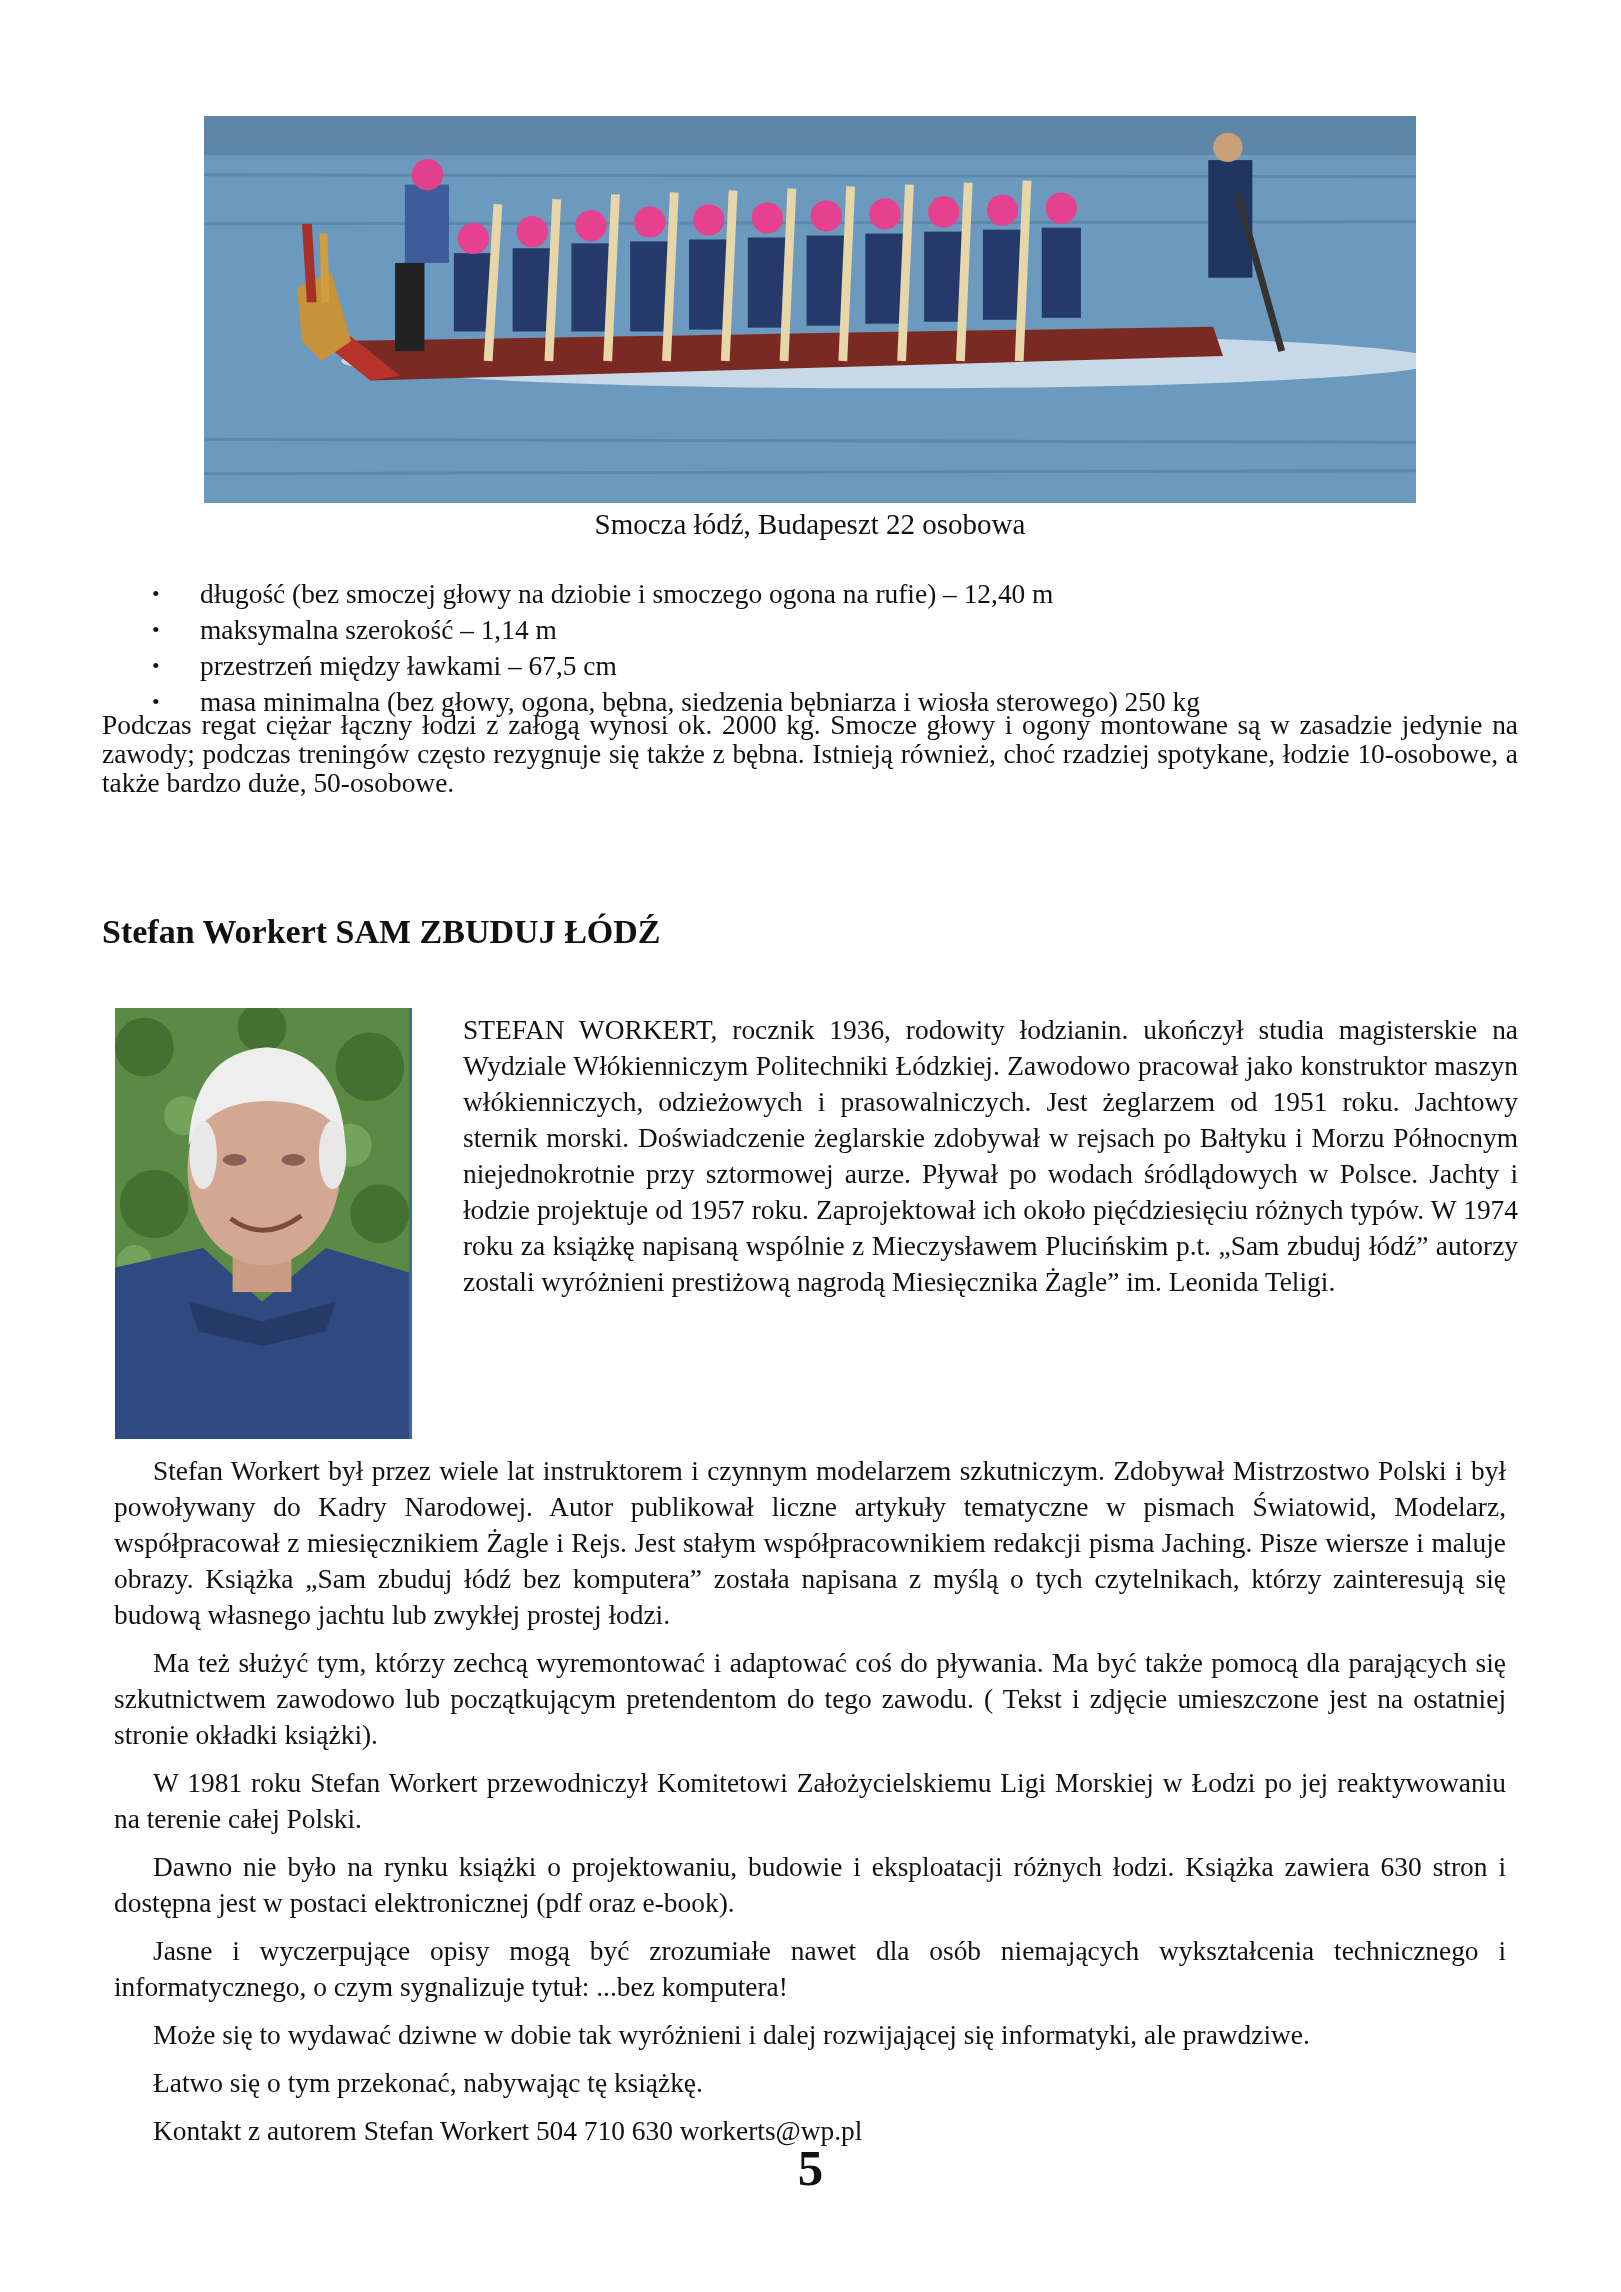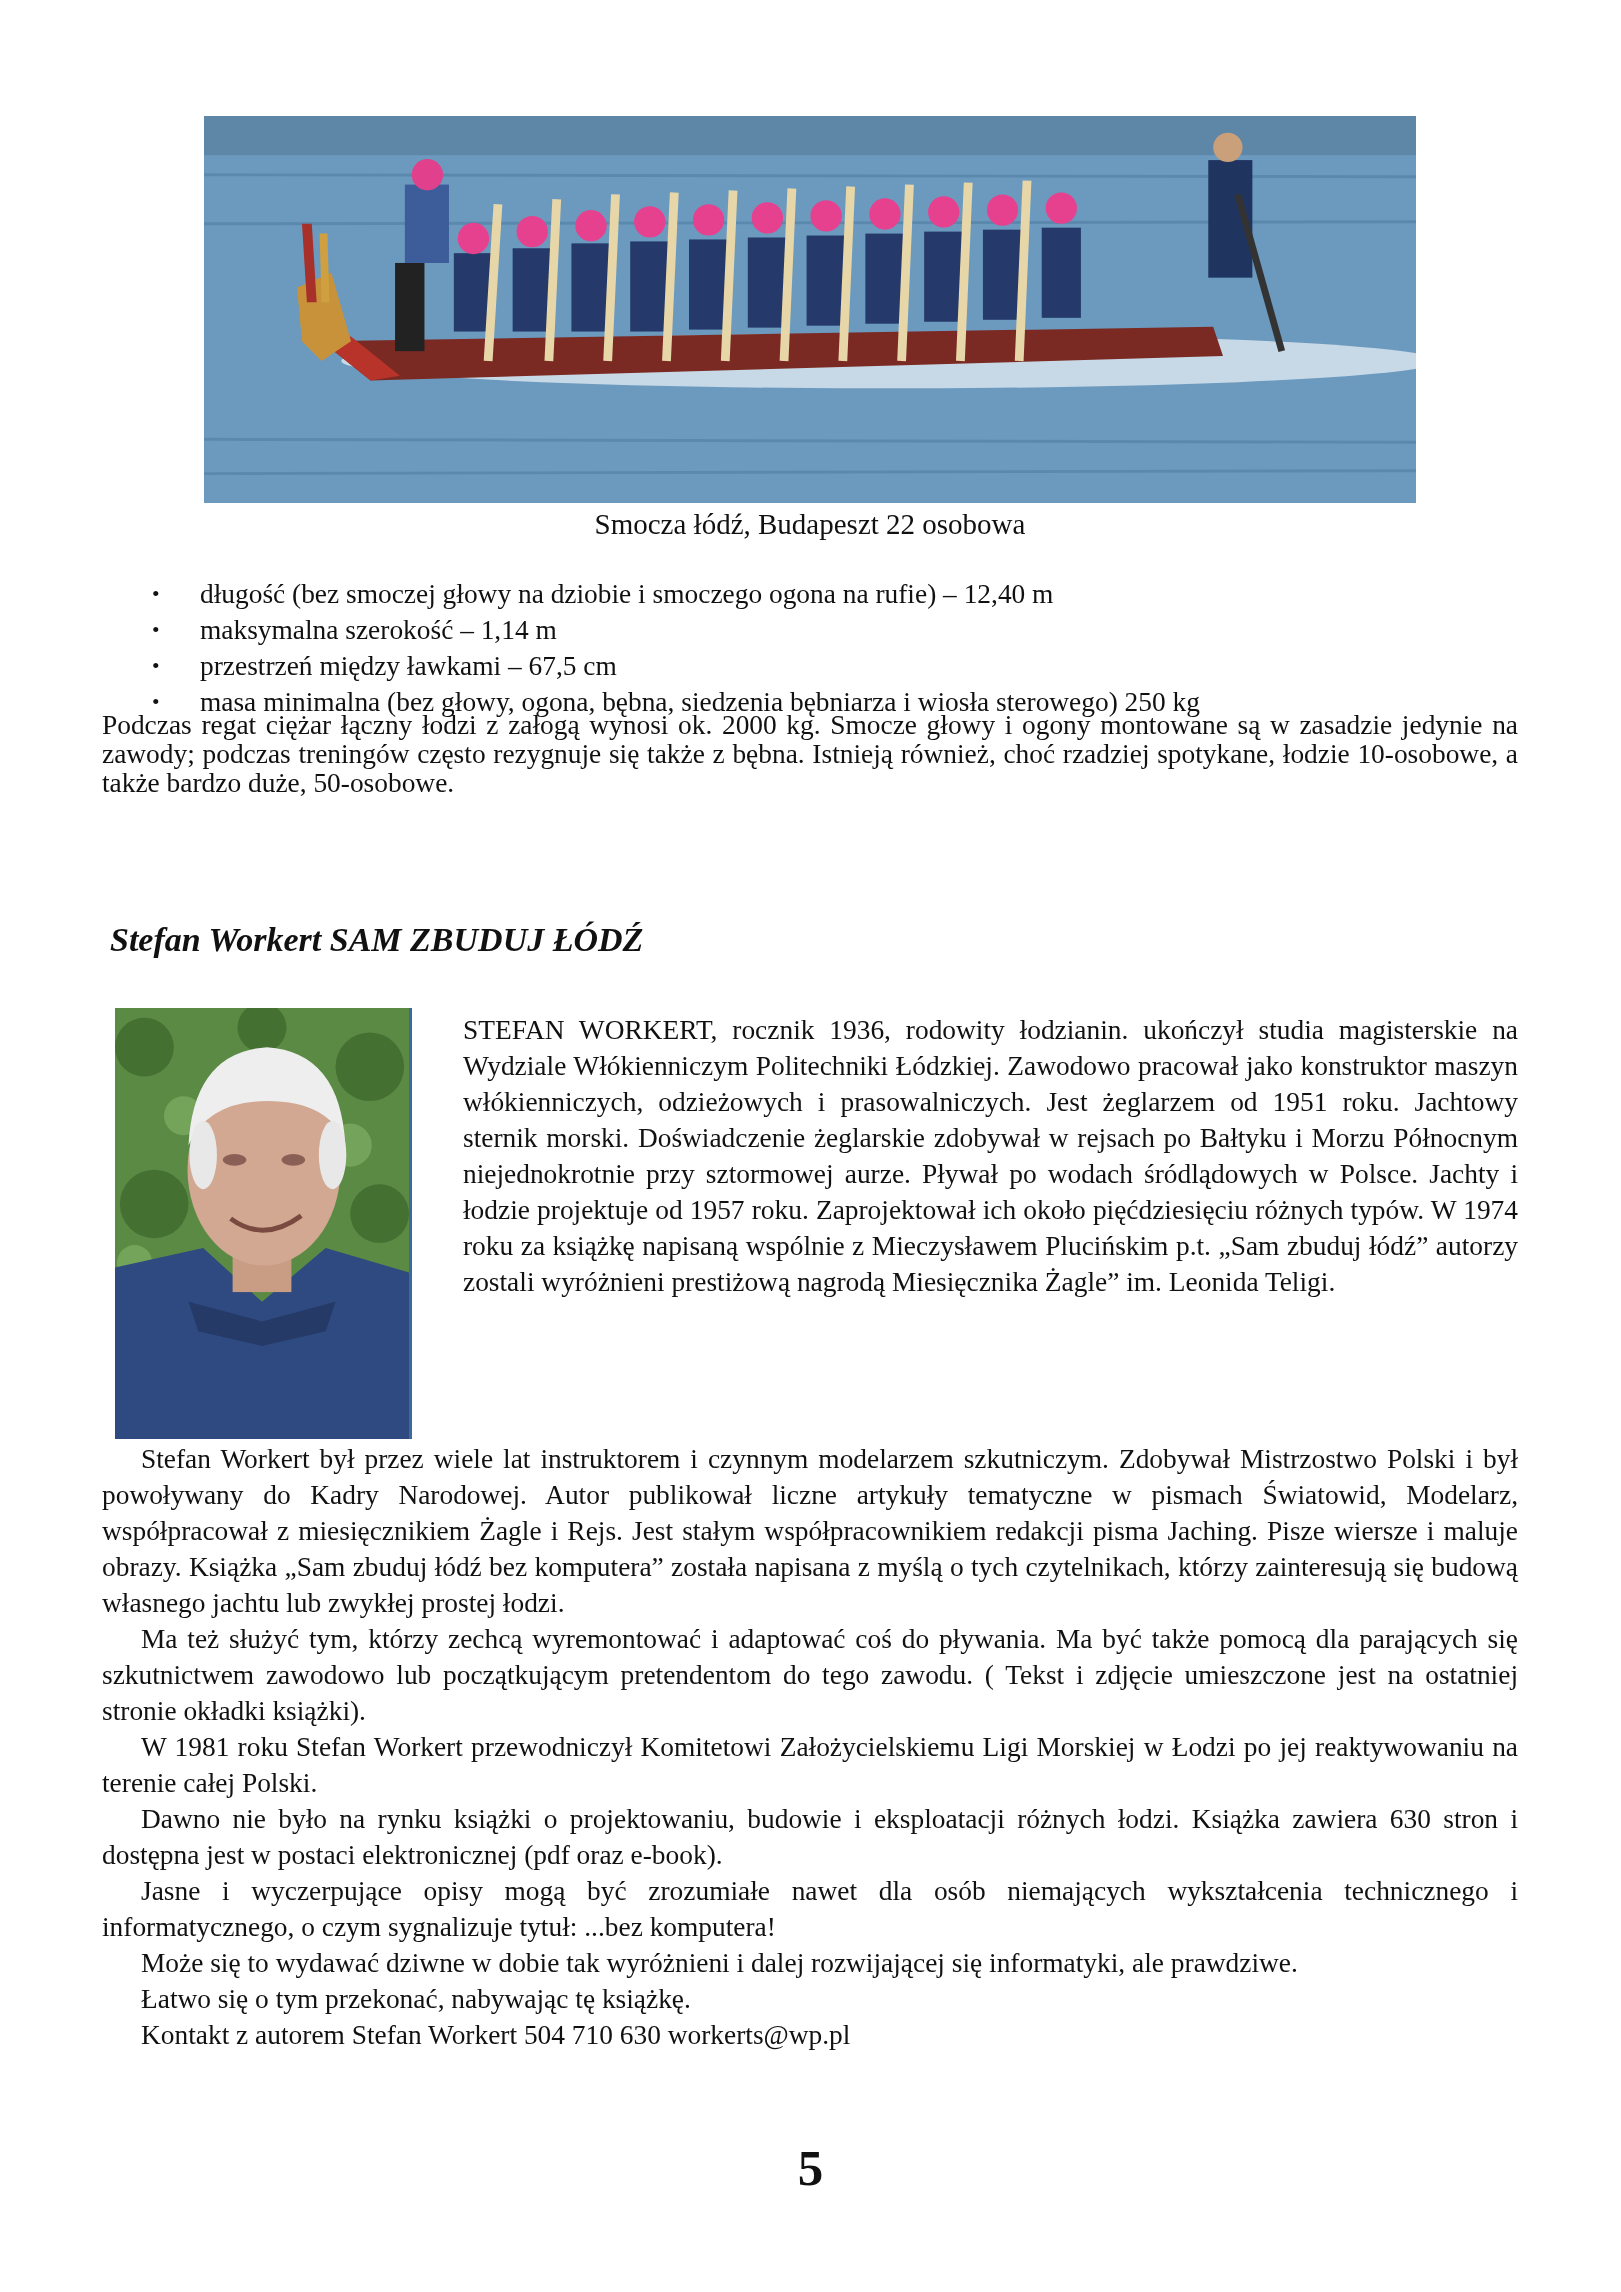--- a/index.html
+++ b/index.html
@@ -10,28 +10,28 @@
     .photo-boat svg, .photo-portrait svg { display: block; width: 100%; height: 100%; }
     .caption { position: absolute; left: 204px; width: 1212px; top: 508px; text-align: center;
                font-size: 29px; }
     .bullets { position: absolute; left: 145px; top: 576px; margin: 0; padding: 0; list-style: none;
                font-size: 27.4px; line-height: 36px; }
     .bullets li { position: relative; padding-left: 55px; }
     .bullets li .dot { position: absolute; left: 6.9px; top: 0; font-size: 21.6px; }
     .para { position: absolute; left: 102px; width: 1416px; font-size: 27.4px; line-height: 29px;
             text-align: justify; margin: 0; }
     .p-regatta { top: 711px; }
-    .heading { position: absolute; left: 102px; top: 913px; font-size: 34px; font-weight: bold; margin: 8px; font-style: italic; }
+    .heading { position: absolute; left: 102px; top: 913px; font-size: 34px; font-weight: bold; margin: 0; }
     .photo-portrait { position: absolute; left: 115px; top: 1008px; width: 294px; height: 431px;
                       overflow: hidden; border-right: 3.9px solid #3b6b9a; background: #4f7a3c; }
     .bio { position: absolute; left: 463px; top: 1012px; width: 1055px; font-size: 27.4px; line-height: 36px;
            text-align: justify; margin: 0; }
     .body-block { position: absolute; left: 102px; top: 1441px; width: 1416px; font-size: 27.4px;
                   line-height: 36px; }
-    .body-block p { margin: 0; text-indent: 39px; text-align: justify; }
+    .body-block p { margin: 12px; text-indent: 39px; text-align: justify; }
     .body-block p.noj { text-align: left; }
     .page-number { position: absolute; left: 0; width: 1621px; top: 2139px; text-align: center;
                    font-size: 51px; font-weight: bold; }
   </style>
 </head>
 <body>
 
 <div class="photo-boat" role="img" aria-label="Dragon boat with crew in pink caps paddling on water">
   <svg viewBox="0 0 1237 395" preserveAspectRatio="none">
     <rect x="0" y="0" width="1237" height="395" fill="#6c9abf"></rect>

